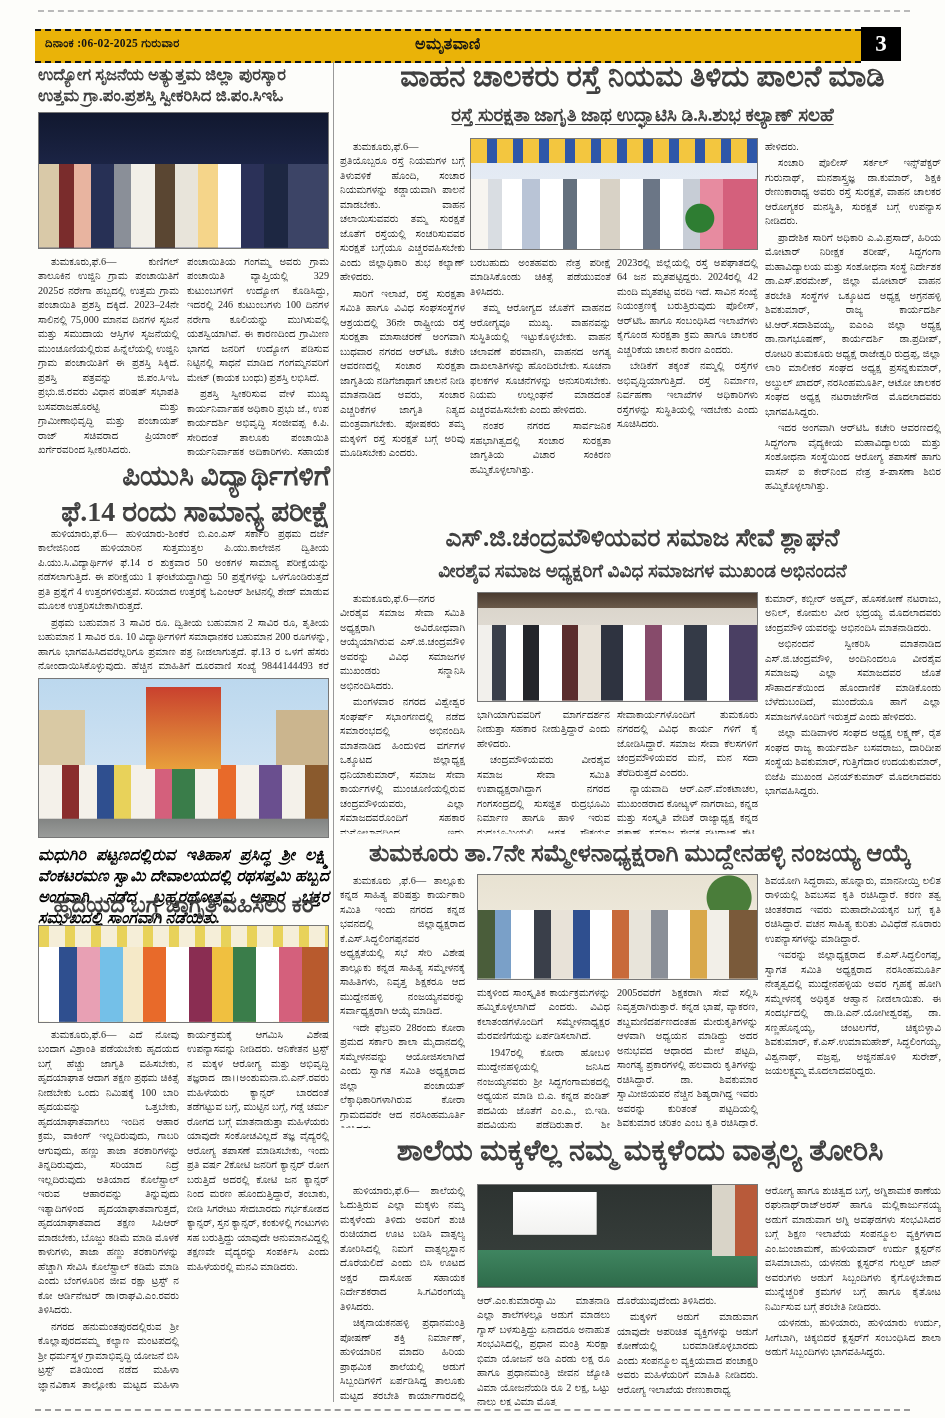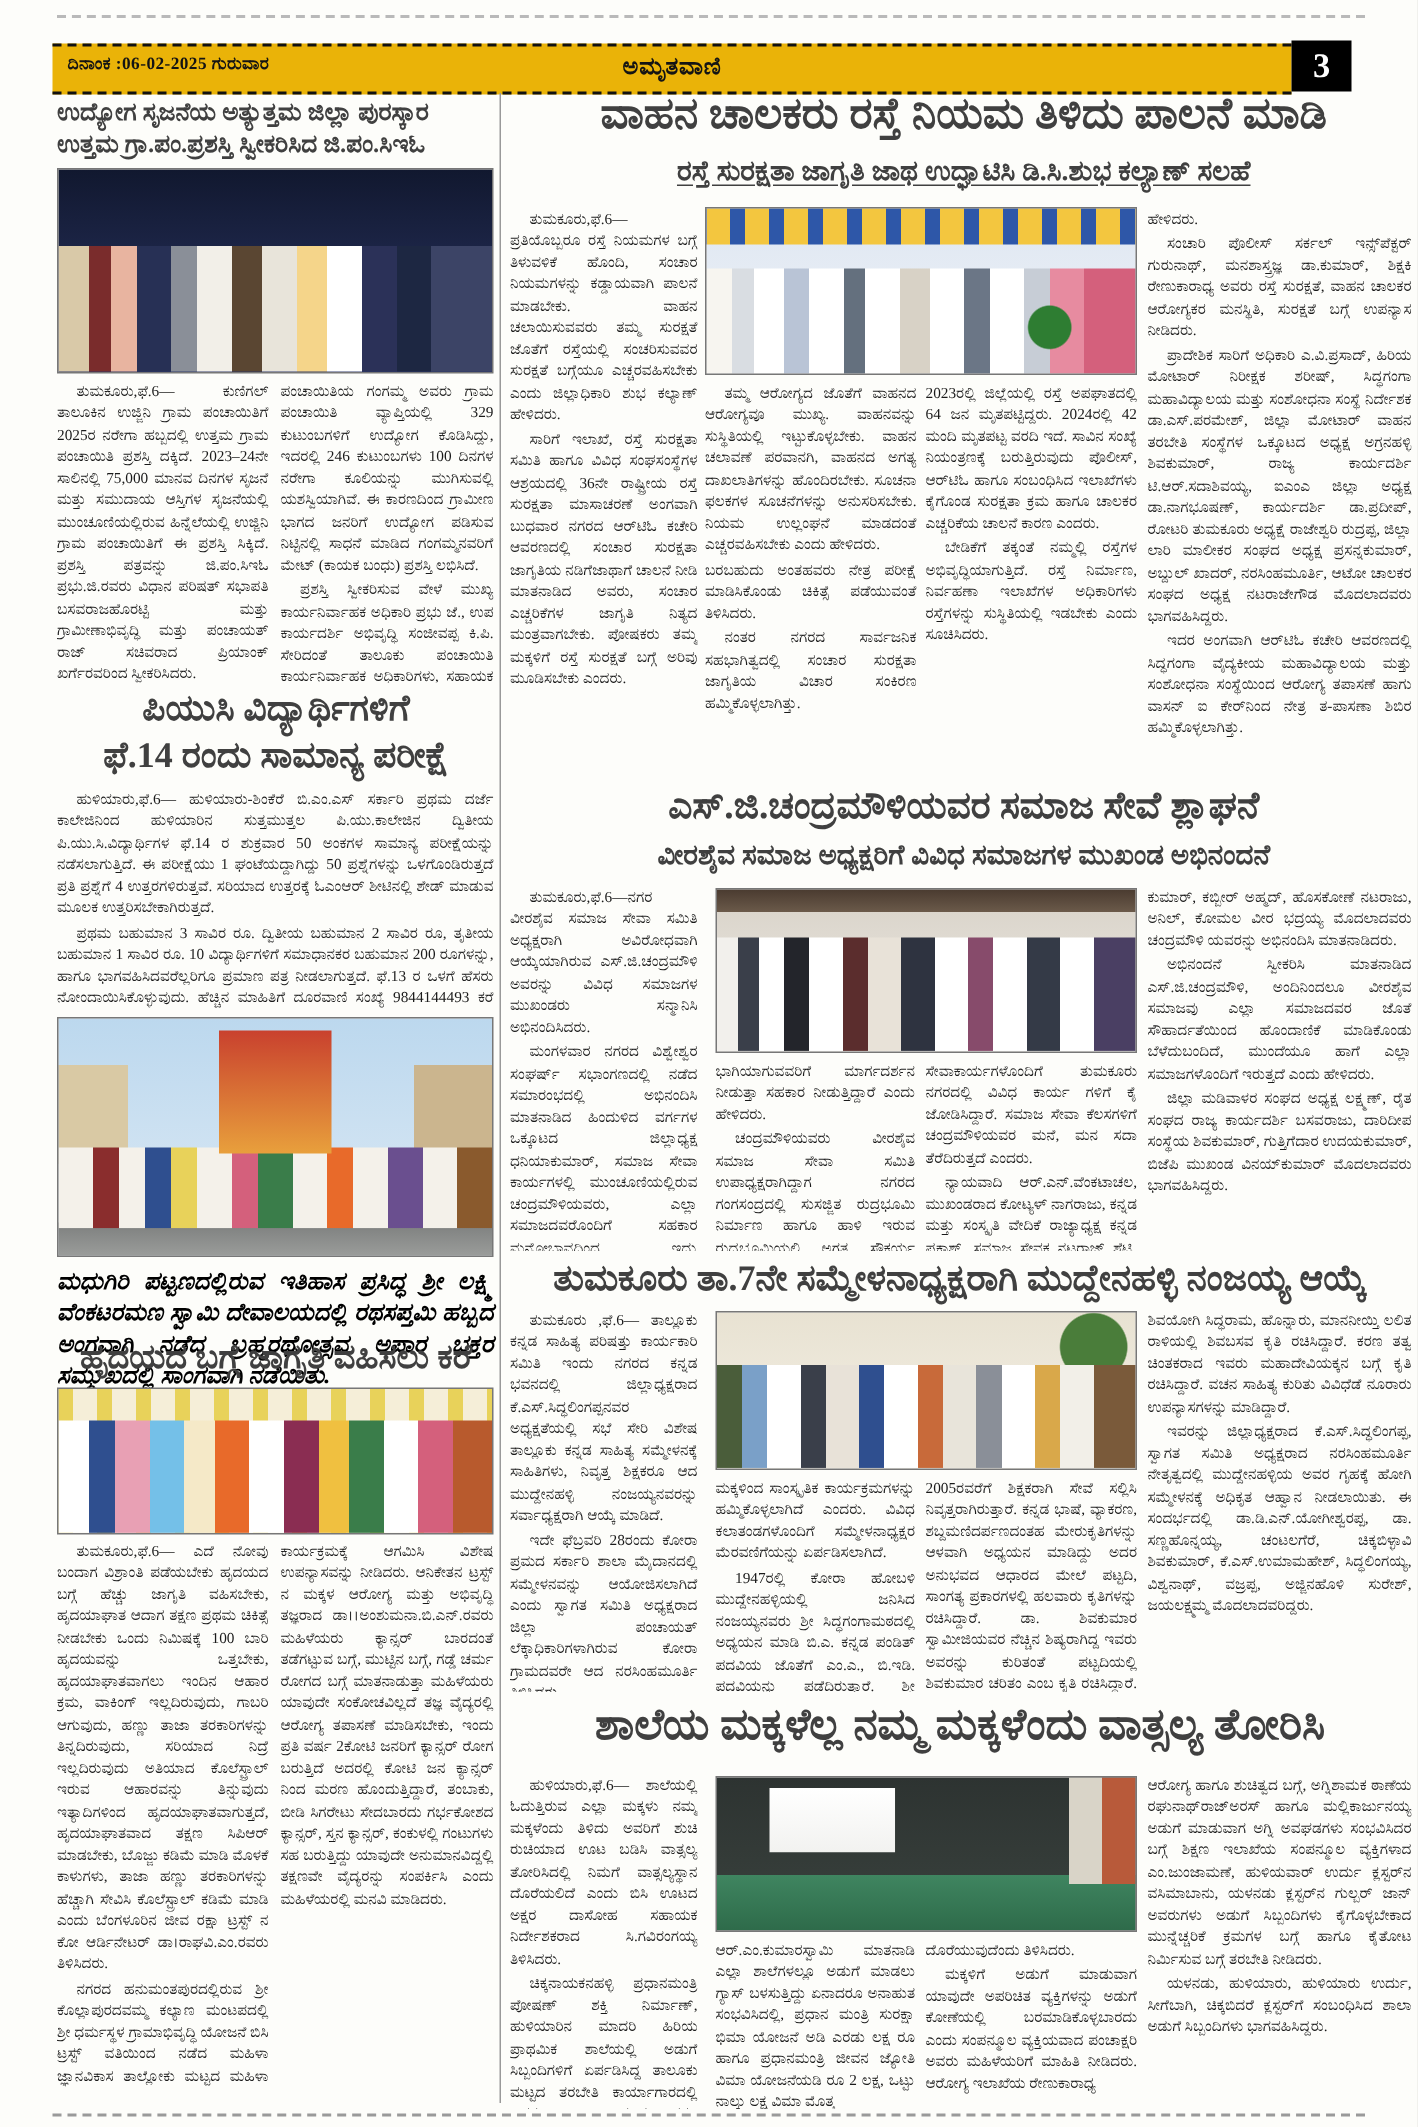--- a/index.html
+++ b/index.html
@@ -81,21 +81,21 @@
 
   <div class="c" style="left:38px;top:255px;width:141px;height:200px;">
     <p>ತುಮಕೂರು,ಫೆ.6— ಕುಣಿಗಲ್ ತಾಲೂಕಿನ ಉಜ್ಜಿನಿ ಗ್ರಾಮ ಪಂಚಾಯಿತಿಗೆ 2025ರ ನರೇಗಾ ಹಬ್ಬದಲ್ಲಿ ಉತ್ತಮ ಗ್ರಾಮ ಪಂಚಾಯಿತಿ ಪ್ರಶಸ್ತಿ ದಕ್ಕಿದೆ. 2023–24ನೇ ಸಾಲಿನಲ್ಲಿ 75,000 ಮಾನವ ದಿನಗಳ ಸೃಜನೆ ಮತ್ತು ಸಮುದಾಯ ಆಸ್ತಿಗಳ ಸೃಜನೆಯಲ್ಲಿ ಮುಂಚೂಣಿಯಲ್ಲಿರುವ ಹಿನ್ನೆಲೆಯಲ್ಲಿ ಉಜ್ಜಿನಿ ಗ್ರಾಮ ಪಂಚಾಯಿತಿಗೆ ಈ ಪ್ರಶಸ್ತಿ ಸಿಕ್ಕಿದೆ. ಪ್ರಶಸ್ತಿ ಪತ್ರವನ್ನು ಜಿ.ಪಂ.ಸಿಇಓ ಪ್ರಭು.ಜಿ.ರವರು ವಿಧಾನ ಪರಿಷತ್ ಸಭಾಪತಿ ಬಸವರಾಜಹೊರಟ್ಟಿ ಮತ್ತು ಗ್ರಾಮೀಣಾಭಿವೃದ್ಧಿ ಮತ್ತು ಪಂಚಾಯತ್ ರಾಜ್ ಸಚಿವರಾದ ಪ್ರಿಯಾಂಕ್ ಖರ್ಗೆರವರಿಂದ ಸ್ವೀಕರಿಸಿದರು.</p>
 
   </div>
   <div class="c" style="left:187px;top:255px;width:142px;height:200px;">
     <p style="text-indent:0;">ಪಂಚಾಯಿತಿಯ ಗಂಗಮ್ಮ ಅವರು ಗ್ರಾಮ ಪಂಚಾಯಿತಿ ವ್ಯಾಪ್ತಿಯಲ್ಲಿ 329 ಕುಟುಂಬಗಳಿಗೆ ಉದ್ಯೋಗ ಕೊಡಿಸಿದ್ದು, ಇದರಲ್ಲಿ 246 ಕುಟುಂಬಗಳು 100 ದಿನಗಳ ನರೇಗಾ ಕೂಲಿಯನ್ನು ಮುಗಿಸುವಲ್ಲಿ ಯಶಸ್ವಿಯಾಗಿವೆ. ಈ ಕಾರಣದಿಂದ ಗ್ರಾಮೀಣ ಭಾಗದ ಜನರಿಗೆ ಉದ್ಯೋಗ ಪಡಿಸುವ ನಿಟ್ಟಿನಲ್ಲಿ ಸಾಧನೆ ಮಾಡಿದ ಗಂಗಮ್ಮನವರಿಗೆ ಮೇಟ್ (ಕಾಯಕ ಬಂಧು) ಪ್ರಶಸ್ತಿ ಲಭಿಸಿದೆ.</p>
     <p>ಪ್ರಶಸ್ತಿ ಸ್ವೀಕರಿಸುವ ವೇಳೆ ಮುಖ್ಯ ಕಾರ್ಯನಿರ್ವಾಹಕ ಅಧಿಕಾರಿ ಪ್ರಭು ಜೆ., ಉಪ ಕಾರ್ಯದರ್ಶಿ ಅಭಿವೃದ್ಧಿ ಸಂಜೀವಪ್ಪ ಕಿ.ಪಿ. ಸೇರಿದಂತೆ ತಾಲೂಕು ಪಂಚಾಯಿತಿ ಕಾರ್ಯನಿರ್ವಾಹಕ ಅಧಿಕಾರಿಗಳು, ಸಹಾಯಕ ನಿರ್ದೇಶಕರು, ಪಂಚಾಯಿತಿ ಅಭಿವೃದ್ಧಿ ಅಧಿಕಾರಿಗಳು ಹಾಗೂ ನರೇಗಾ ತಾಂತ್ರಿಕ ಸಿಬ್ಬಂದಿ ಭಾಗಿಯಾಗಿದ್ದರು.</p>
   </div>
 
-  <div class="hl" style="left:38px;top:458px;width:292px;font-size:24px;line-height:1.3;">
+  <div class="hl" style="left:38px;top:458px;width:292px;font-size:28px;line-height:1.3;text-align:right;">
     <div>ಪಿಯುಸಿ ವಿದ್ಯಾರ್ಥಿಗಳಿಗೆ</div>
     <div>ಫೆ.14 ರಂದು ಸಾಮಾನ್ಯ ಪರೀಕ್ಷೆ</div>
   </div>
 
   <div class="c" style="left:38px;top:527px;width:291px;height:146px;">
     <p>ಹುಳಿಯಾರು,ಫೆ.6— ಹುಳಿಯಾರು-ಶಿಂಕೆರೆ ಬಿ.ಎಂ.ಎಸ್ ಸರ್ಕಾರಿ ಪ್ರಥಮ ದರ್ಜೆ ಕಾಲೇಜಿನಿಂದ ಹುಳಿಯಾರಿನ ಸುತ್ತಮುತ್ತಲ ಪಿ.ಯು.ಕಾಲೇಜಿನ ದ್ವಿತೀಯ ಪಿ.ಯು.ಸಿ.ವಿದ್ಯಾರ್ಥಿಗಳ ಫೆ.14 ರ ಶುಕ್ರವಾರ 50 ಅಂಕಗಳ ಸಾಮಾನ್ಯ ಪರೀಕ್ಷೆಯನ್ನು ನಡೆಸಲಾಗುತ್ತಿದೆ. ಈ ಪರೀಕ್ಷೆಯು 1 ಘಂಟೆಯದ್ದಾಗಿದ್ದು 50 ಪ್ರಶ್ನೆಗಳನ್ನು ಒಳಗೊಂಡಿರುತ್ತದೆ ಪ್ರತಿ ಪ್ರಶ್ನೆಗೆ 4 ಉತ್ತರಗಳಿರುತ್ತವೆ. ಸರಿಯಾದ ಉತ್ತರಕ್ಕೆ ಓಎಂಆರ್ ಶೀಟಿನಲ್ಲಿ ಶೇಡ್ ಮಾಡುವ ಮೂಲಕ ಉತ್ತರಿಸಬೇಕಾಗಿರುತ್ತದೆ.</p>
     <p>ಪ್ರಥಮ ಬಹುಮಾನ 3 ಸಾವಿರ ರೂ. ದ್ವಿತೀಯ ಬಹುಮಾನ 2 ಸಾವಿರ ರೂ, ತೃತೀಯ ಬಹುಮಾನ 1 ಸಾವಿರ ರೂ. 10 ವಿದ್ಯಾರ್ಥಿಗಳಿಗೆ ಸಮಾಧಾನಕರ ಬಹುಮಾನ 200 ರೂಗಳನ್ನು, ಹಾಗೂ ಭಾಗವಹಿಸಿದವರೆಲ್ಲರಿಗೂ ಪ್ರಮಾಣ ಪತ್ರ ನೀಡಲಾಗುತ್ತದೆ. ಫೆ.13 ರ ಒಳಗೆ ಹೆಸರು ನೋಂದಾಯಿಸಿಕೊಳ್ಳುವುದು. ಹೆಚ್ಚಿನ ಮಾಹಿತಿಗೆ ದೂರವಾಣಿ ಸಂಖ್ಯೆ 9844144493 ಕರೆ ಮಾಡಿ ಪಡೆಯಬಹುದೆಂದು ಪ್ರಕಟಣೆಯಲ್ಲಿ ಪ್ರಾಂಶುಪಾಲ ಎಸ್.ಸಿ.ವೀರಣ್ಣ ತಿಳಿಸಿದ್ದಾರೆ.</p>
   </div>
 
   <div class="ph ph-ratha" style="left:38px;top:678px;width:291px;height:160px;"></div>
@@ -117,22 +117,22 @@
   <div class="hl" style="left:345px;top:58px;width:595px;font-size:29px;">ವಾಹನ ಚಾಲಕರು ರಸ್ತೆ ನಿಯಮ ತಿಳಿದು ಪಾಲನೆ ಮಾಡಿ</div>
 
   <div class="c" style="left:340px;top:140px;width:125px;height:376px;">
     <p>ತುಮಕೂರು,ಫೆ.6— ಪ್ರತಿಯೊಬ್ಬರೂ ರಸ್ತೆ ನಿಯಮಗಳ ಬಗ್ಗೆ ತಿಳುವಳಿಕೆ ಹೊಂದಿ, ಸಂಚಾರ ನಿಯಮಗಳನ್ನು ಕಡ್ಡಾಯವಾಗಿ ಪಾಲನೆ ಮಾಡಬೇಕು. ವಾಹನ ಚಲಾಯಿಸುವವರು ತಮ್ಮ ಸುರಕ್ಷತೆ ಜೊತೆಗೆ ರಸ್ತೆಯಲ್ಲಿ ಸಂಚರಿಸುವವರ ಸುರಕ್ಷತೆ ಬಗ್ಗೆಯೂ ಎಚ್ಚರವಹಿಸಬೇಕು ಎಂದು ಜಿಲ್ಲಾಧಿಕಾರಿ ಶುಭ ಕಲ್ಯಾಣ್ ಹೇಳಿದರು.</p>
     <p>ಸಾರಿಗೆ ಇಲಾಖೆ, ರಸ್ತೆ ಸುರಕ್ಷತಾ ಸಮಿತಿ ಹಾಗೂ ವಿವಿಧ ಸಂಘಸಂಸ್ಥೆಗಳ ಆಶ್ರಯದಲ್ಲಿ 36ನೇ ರಾಷ್ಟ್ರೀಯ ರಸ್ತೆ ಸುರಕ್ಷತಾ ಮಾಸಾಚರಣೆ ಅಂಗವಾಗಿ ಬುಧವಾರ ನಗರದ ಆರ್‌ಟಿಓ ಕಚೇರಿ ಆವರಣದಲ್ಲಿ ಸಂಚಾರ ಸುರಕ್ಷತಾ ಜಾಗೃತಿಯ ನಡಿಗೆಜಾಥಾಗೆ ಚಾಲನೆ ನೀಡಿ ಮಾತನಾಡಿದ ಅವರು, ಸಂಚಾರ ಎಚ್ಚರಿಕೆಗಳ ಜಾಗೃತಿ ನಿತ್ಯದ ಮಂತ್ರವಾಗಬೇಕು. ಪೋಷಕರು ತಮ್ಮ ಮಕ್ಕಳಿಗೆ ರಸ್ತೆ ಸುರಕ್ಷತೆ ಬಗ್ಗೆ ಅರಿವು ಮೂಡಿಸಬೇಕು ಎಂದರು.</p>
   </div>
 
   <div class="ph ph-traffic" style="left:470px;top:138px;width:288px;height:112px;"></div>
 
   <div class="c" style="left:470px;top:256px;width:141px;height:260px;">
+    <p style="text-indent:0;">ಬರಬಹುದು ಅಂತಹವರು ನೇತ್ರ ಪರೀಕ್ಷೆ ಮಾಡಿಸಿಕೊಂಡು ಚಿಕಿತ್ಸೆ ಪಡೆಯುವಂತೆ ತಿಳಿಸಿದರು.</p>
     <p>ತಮ್ಮ ಆರೋಗ್ಯದ ಜೊತೆಗೆ ವಾಹನದ ಆರೋಗ್ಯವೂ ಮುಖ್ಯ. ವಾಹನವನ್ನು ಸುಸ್ಥಿತಿಯಲ್ಲಿ ಇಟ್ಟುಕೊಳ್ಳಬೇಕು. ವಾಹನ ಚಲಾವಣೆ ಪರವಾನಗಿ, ವಾಹನದ ಅಗತ್ಯ ದಾಖಲಾತಿಗಳನ್ನು ಹೊಂದಿರಬೇಕು. ಸೂಚನಾ ಫಲಕಗಳ ಸೂಚನೆಗಳನ್ನು ಅನುಸರಿಸಬೇಕು. ನಿಯಮ ಉಲ್ಲಂಘನೆ ಮಾಡದಂತೆ ಎಚ್ಚರವಹಿಸಬೇಕು ಎಂದು ಹೇಳಿದರು.</p>
-    <p style="text-indent:0;">ಬರಬಹುದು ಅಂತಹವರು ನೇತ್ರ ಪರೀಕ್ಷೆ ಮಾಡಿಸಿಕೊಂಡು ಚಿಕಿತ್ಸೆ ಪಡೆಯುವಂತೆ ತಿಳಿಸಿದರು.</p>
     <p>ನಂತರ ನಗರದ ಸಾರ್ವಜನಿಕ ಸಹಭಾಗಿತ್ವದಲ್ಲಿ ಸಂಚಾರ ಸುರಕ್ಷತಾ ಜಾಗೃತಿಯ ವಿಚಾರ ಸಂಕಿರಣ ಹಮ್ಮಿಕೊಳ್ಳಲಾಗಿತ್ತು.</p>
   </div>
   <div class="c" style="left:617px;top:256px;width:141px;height:260px;">
     <p style="text-indent:0;">2023ರಲ್ಲಿ ಜಿಲ್ಲೆಯಲ್ಲಿ ರಸ್ತೆ ಅಪಘಾತದಲ್ಲಿ 64 ಜನ ಮೃತಪಟ್ಟಿದ್ದರು. 2024ರಲ್ಲಿ 42 ಮಂದಿ ಮೃತಪಟ್ಟ ವರದಿ ಇದೆ. ಸಾವಿನ ಸಂಖ್ಯೆ ನಿಯಂತ್ರಣಕ್ಕೆ ಬರುತ್ತಿರುವುದು ಪೊಲೀಸ್, ಆರ್‌ಟಿಓ ಹಾಗೂ ಸಂಬಂಧಿಸಿದ ಇಲಾಖೆಗಳು ಕೈಗೊಂಡ ಸುರಕ್ಷತಾ ಕ್ರಮ ಹಾಗೂ ಚಾಲಕರ ಎಚ್ಚರಿಕೆಯ ಚಾಲನೆ ಕಾರಣ ಎಂದರು.</p>
     <p>ಬೇಡಿಕೆಗೆ ತಕ್ಕಂತೆ ನಮ್ಮಲ್ಲಿ ರಸ್ತೆಗಳ ಅಭಿವೃದ್ಧಿಯಾಗುತ್ತಿದೆ. ರಸ್ತೆ ನಿರ್ಮಾಣ, ನಿರ್ವಹಣಾ ಇಲಾಖೆಗಳ ಅಧಿಕಾರಿಗಳು ರಸ್ತೆಗಳನ್ನು ಸುಸ್ಥಿತಿಯಲ್ಲಿ ಇಡಬೇಕು ಎಂದು ಸೂಚಿಸಿದರು.</p>
   </div>
   <div class="c" style="left:765px;top:140px;width:176px;height:376px;">
     <p style="text-indent:0;">ಹೇಳಿದರು.</p>
     <p>ಸಂಚಾರಿ ಪೊಲೀಸ್ ಸರ್ಕಲ್ ಇನ್ಸ್‌ಪೆಕ್ಟರ್ ಗುರುನಾಥ್, ಮನಶಾಸ್ತ್ರಜ್ಞ ಡಾ.ಕುಮಾರ್, ಶಿಕ್ಷಕಿ ರೇಣುಕಾರಾಧ್ಯ ಅವರು ರಸ್ತೆ ಸುರಕ್ಷತೆ, ವಾಹನ ಚಾಲಕರ ಆರೋಗ್ಯಕರ ಮನಸ್ಥಿತಿ, ಸುರಕ್ಷತೆ ಬಗ್ಗೆ ಉಪನ್ಯಾಸ ನೀಡಿದರು.</p>
     <p>ಪ್ರಾದೇಶಿಕ ಸಾರಿಗೆ ಅಧಿಕಾರಿ ಎ.ವಿ.ಪ್ರಸಾದ್, ಹಿರಿಯ ಮೋಟಾರ್ ನಿರೀಕ್ಷಕ ಶರೀಷ್, ಸಿದ್ಧಗಂಗಾ ಮಹಾವಿದ್ಯಾಲಯ ಮತ್ತು ಸಂಶೋಧನಾ ಸಂಸ್ಥೆ ನಿರ್ದೇಶಕ ಡಾ.ಎಸ್.ಪರಮೇಶ್, ಜಿಲ್ಲಾ ಮೋಟಾರ್ ವಾಹನ ತರಬೇತಿ ಸಂಸ್ಥೆಗಳ ಒಕ್ಕೂಟದ ಅಧ್ಯಕ್ಷ ಅಗ್ರನಹಳ್ಳಿ ಶಿವಕುಮಾರ್, ರಾಜ್ಯ ಕಾರ್ಯದರ್ಶಿ ಟಿ.ಆರ್.ಸದಾಶಿವಯ್ಯ, ಐಎಂಎ ಜಿಲ್ಲಾ ಅಧ್ಯಕ್ಷ ಡಾ.ನಾಗಭೂಷಣ್, ಕಾರ್ಯದರ್ಶಿ ಡಾ.ಪ್ರದೀಪ್, ರೋಟರಿ ತುಮಕೂರು ಅಧ್ಯಕ್ಷೆ ರಾಜೇಶ್ವರಿ ರುದ್ರಪ್ಪ, ಜಿಲ್ಲಾ ಲಾರಿ ಮಾಲೀಕರ ಸಂಘದ ಅಧ್ಯಕ್ಷ ಪ್ರಸನ್ನಕುಮಾರ್, ಅಬ್ದುಲ್ ಖಾದರ್, ನರಸಿಂಹಮೂರ್ತಿ, ಆಟೋ ಚಾಲಕರ ಸಂಘದ ಅಧ್ಯಕ್ಷ ನಟರಾಜೇಗೌಡ ಮೊದಲಾದವರು ಭಾಗವಹಿಸಿದ್ದರು.</p>

